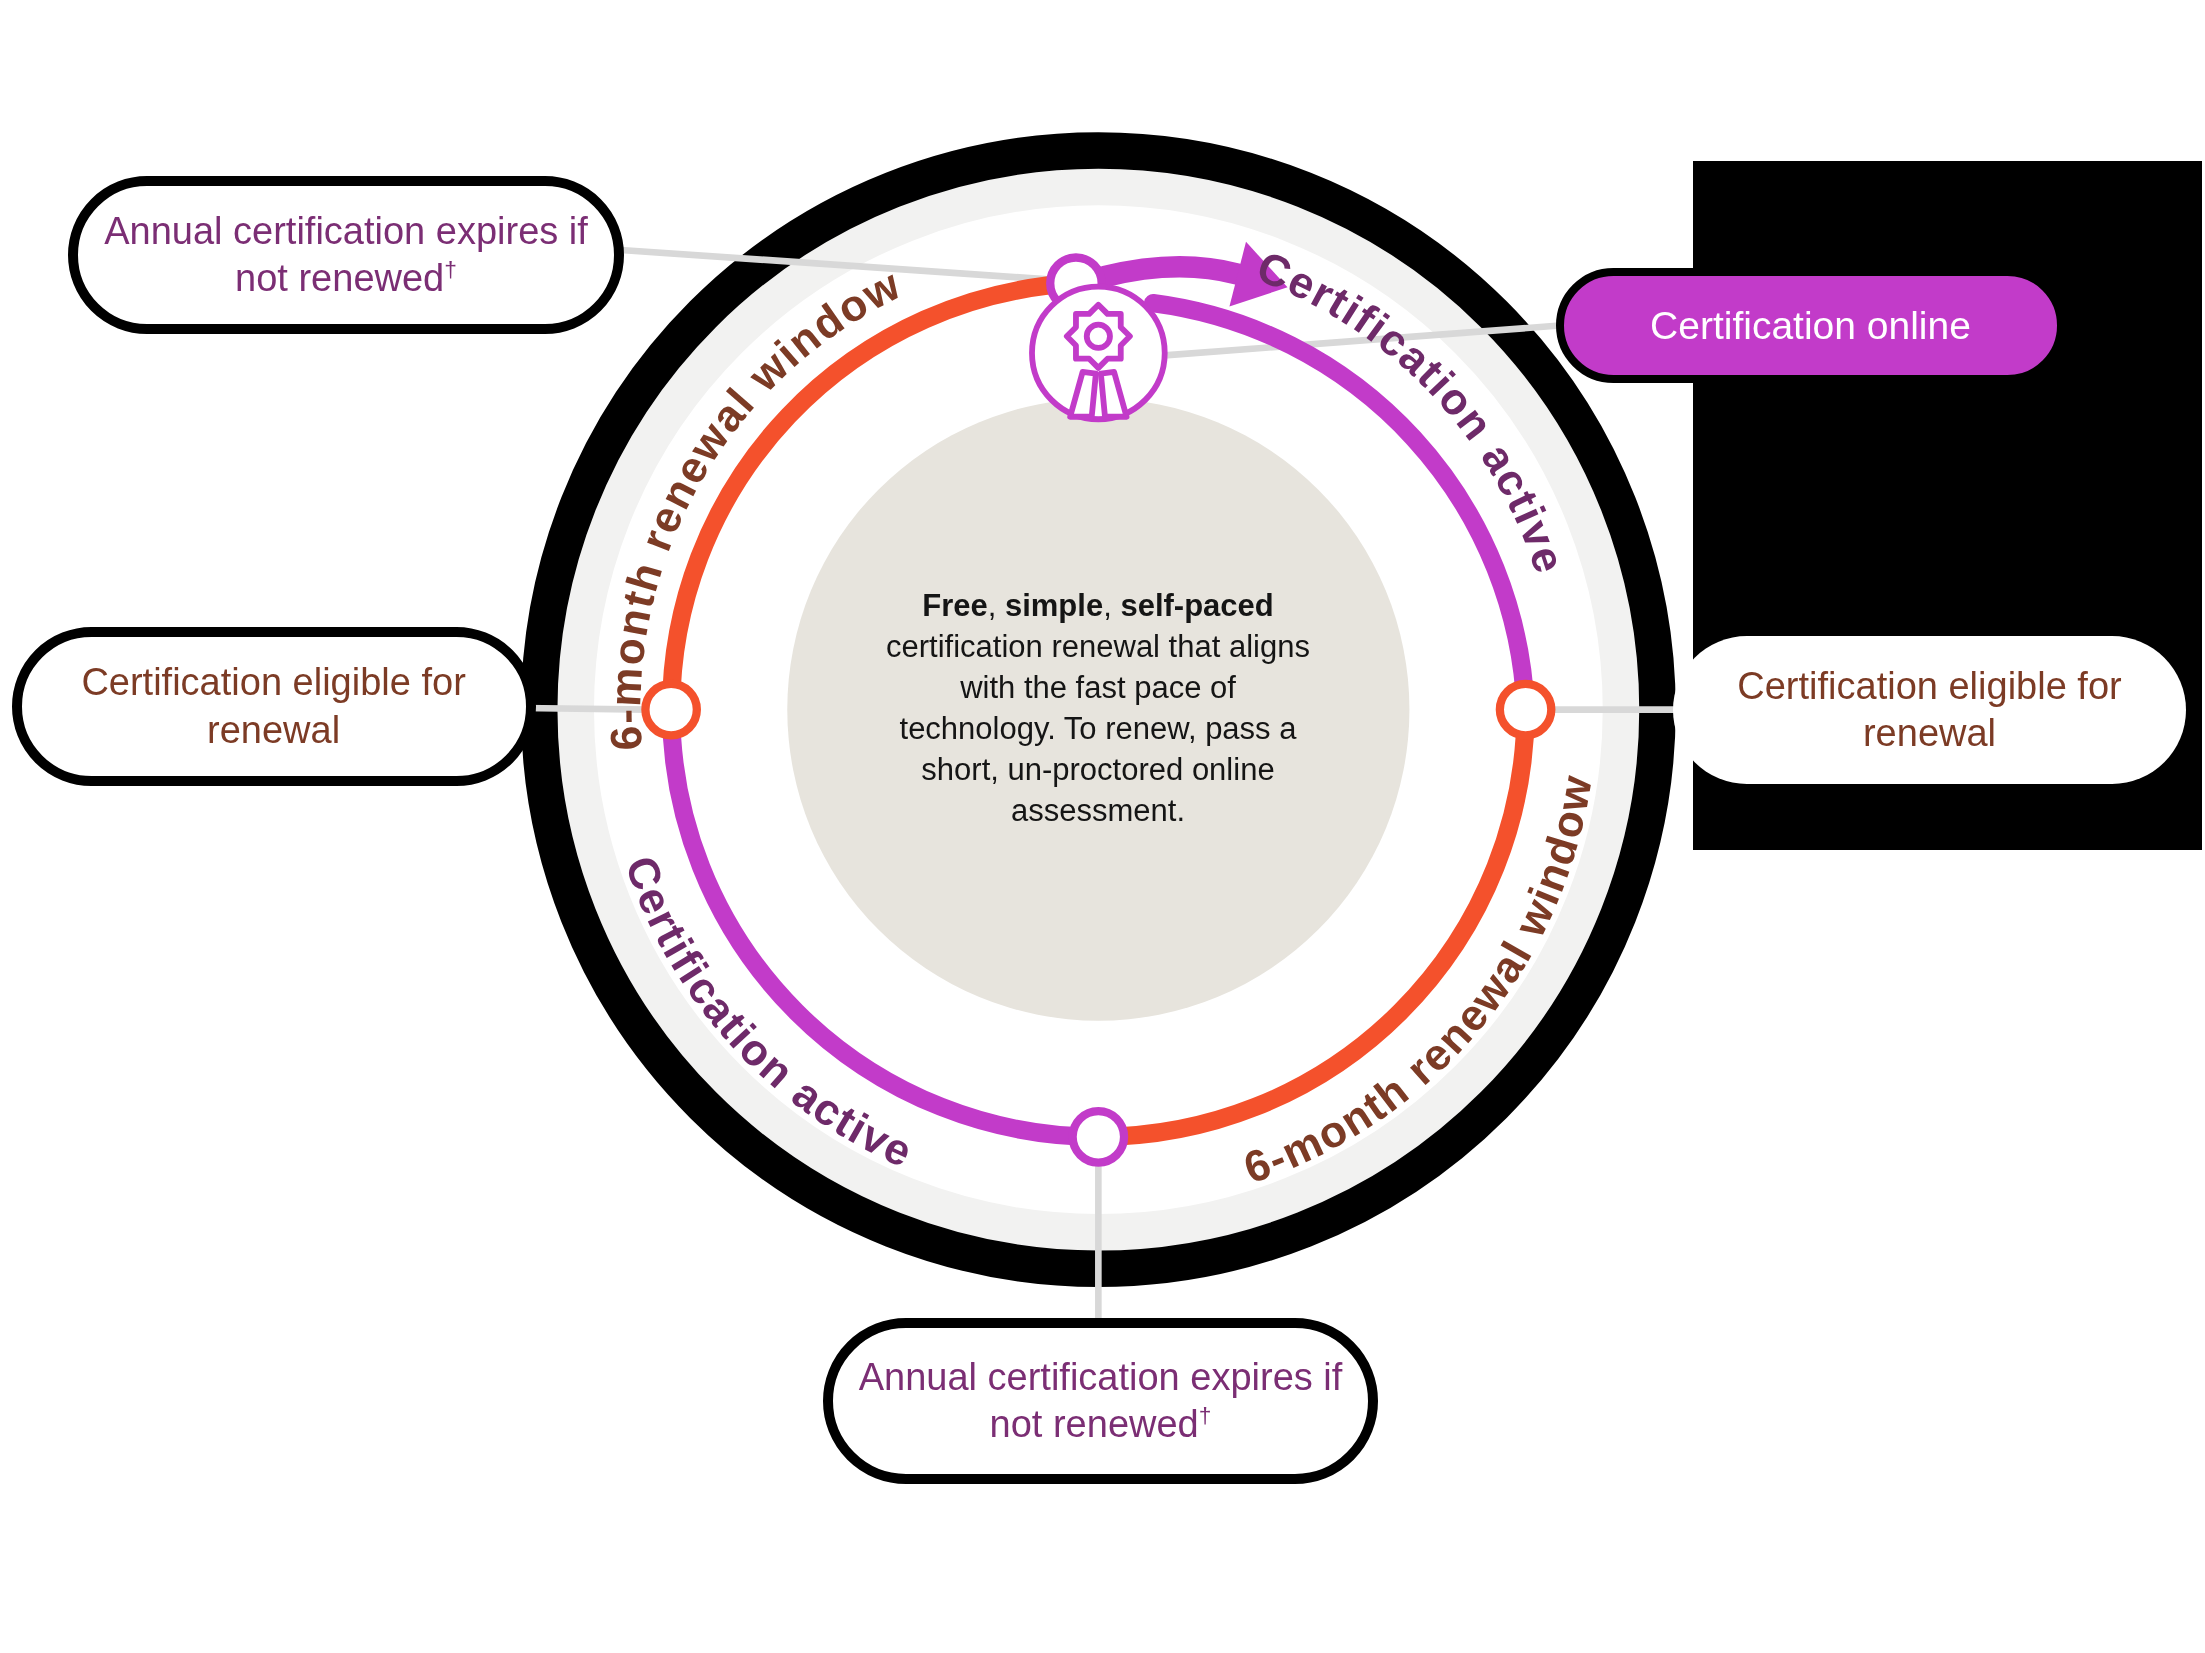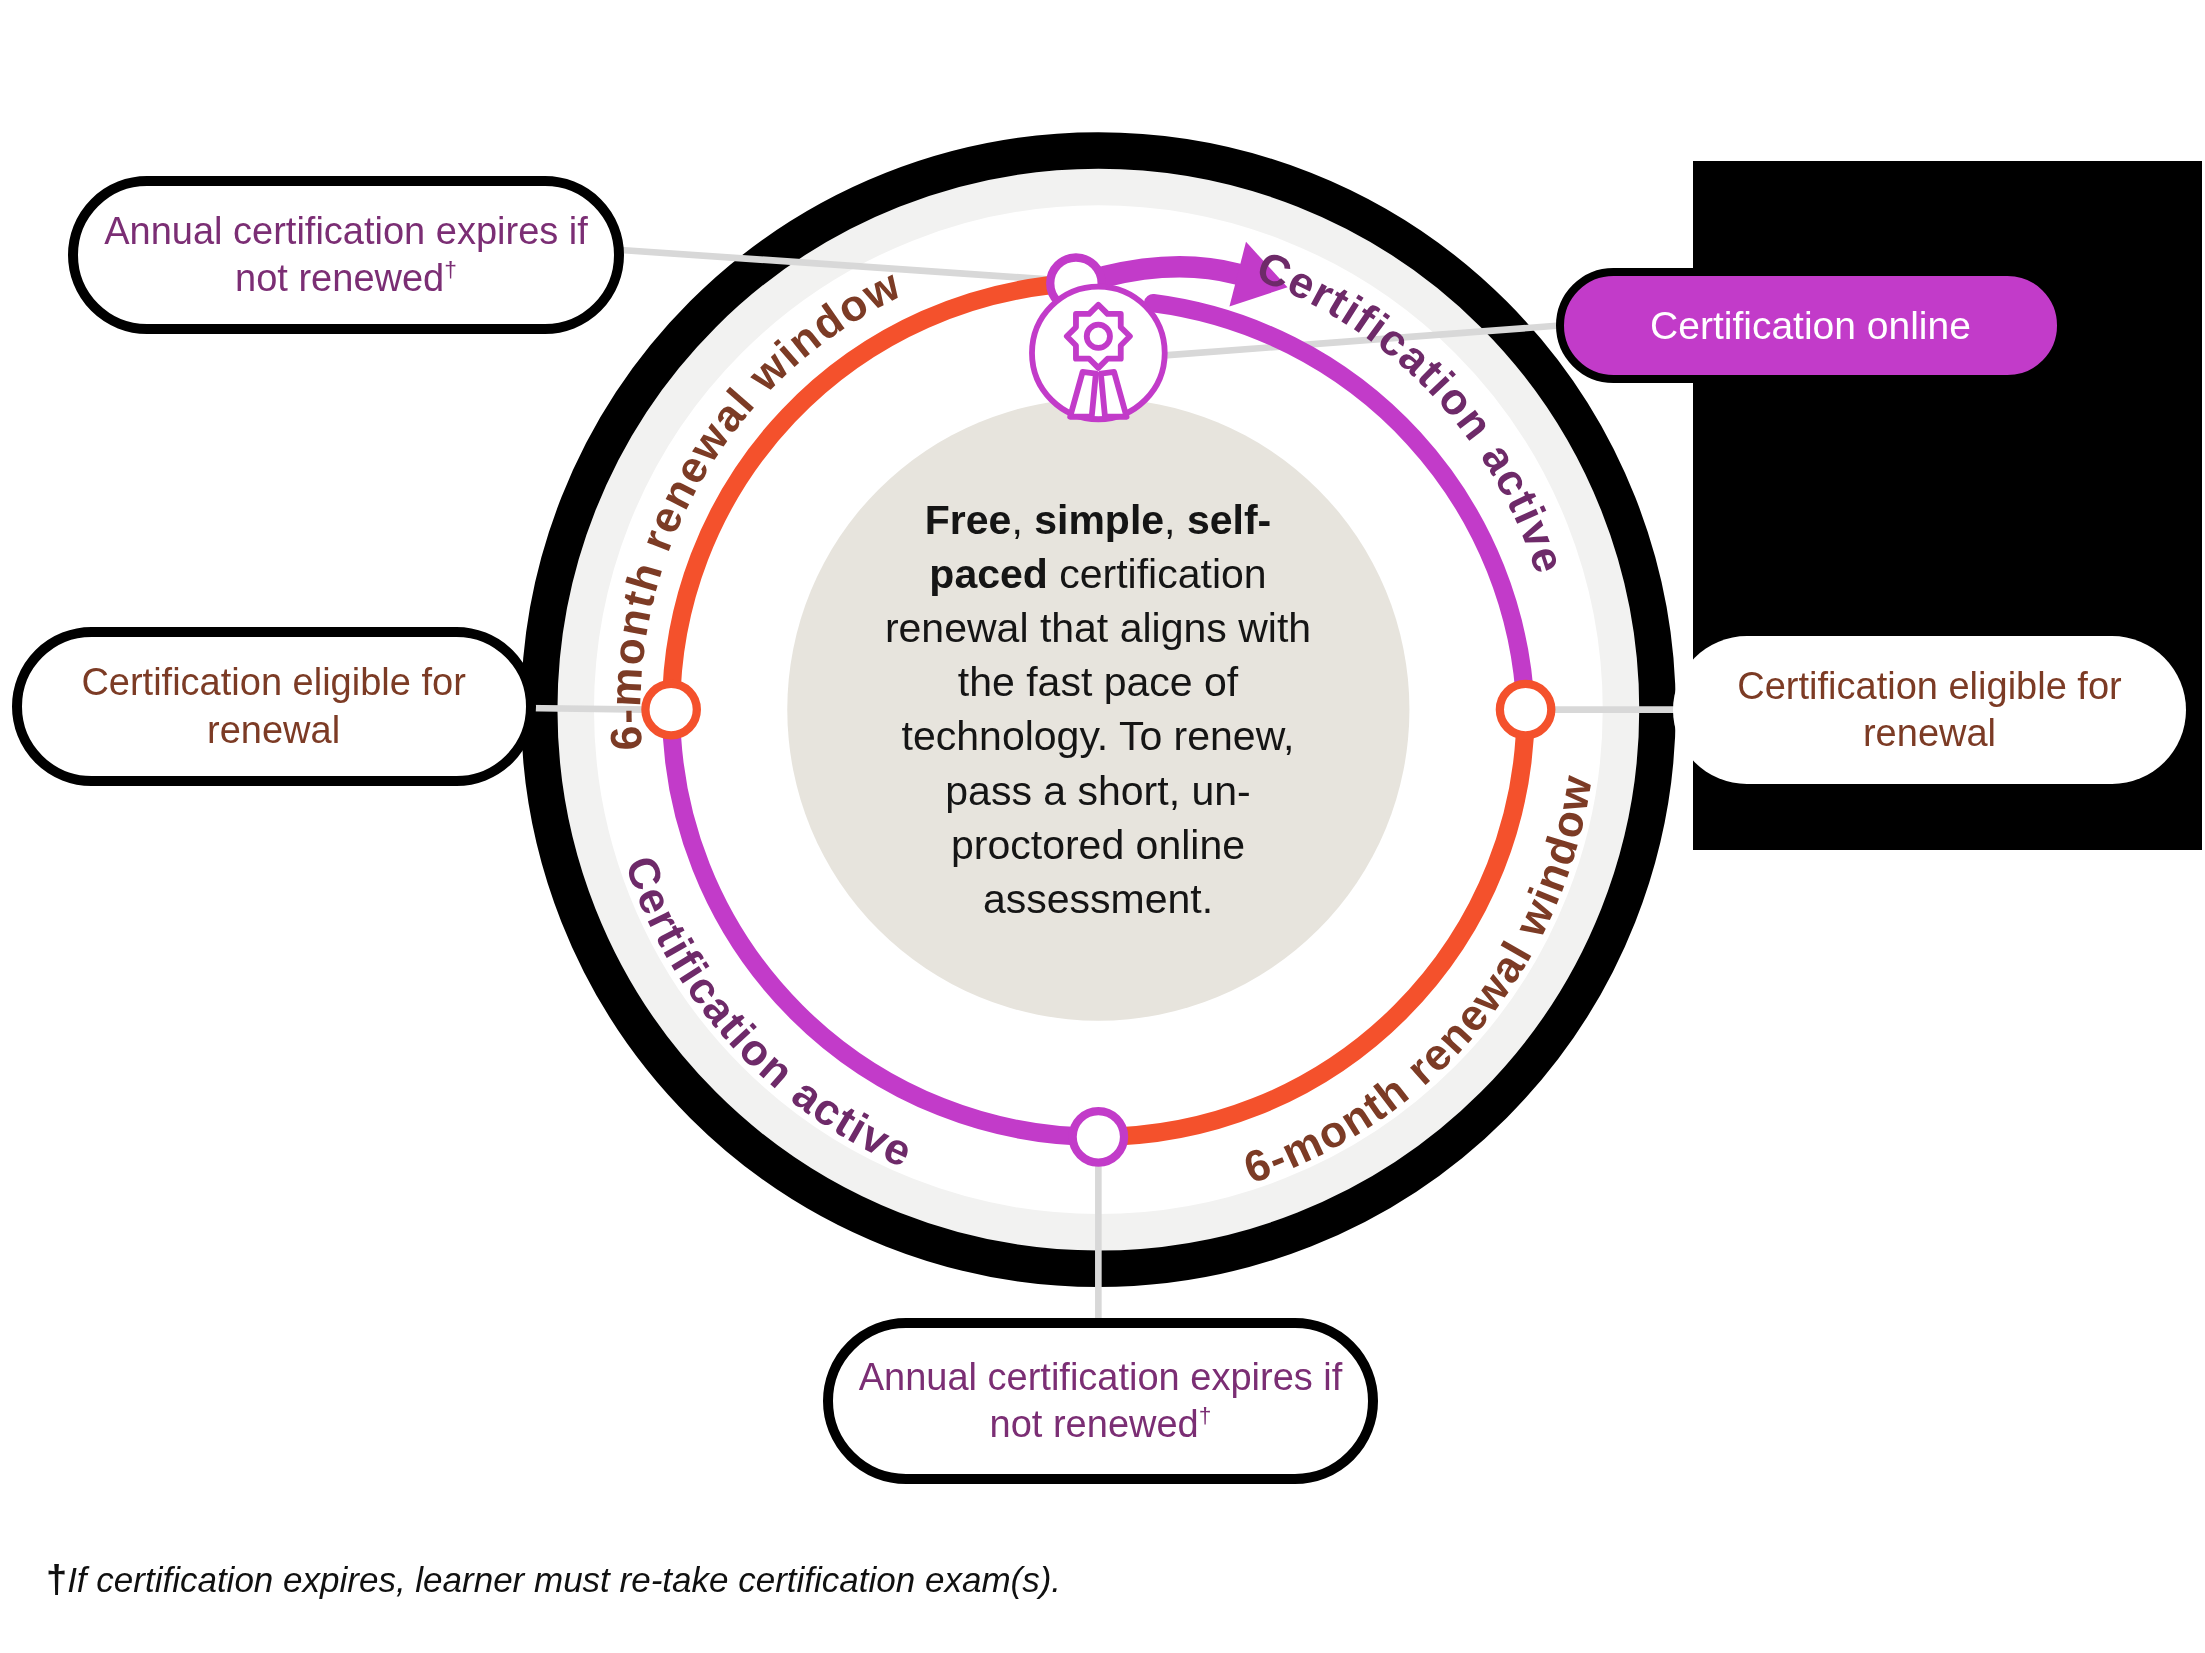--- a/index.html
+++ b/index.html
@@ -37,21 +37,21 @@
   .co-left{left:11.6px;top:627px;width:524px;height:159px;color:var(--brown);}
   .co-right{left:1673px;top:636px;width:513px;height:148px;color:var(--brown);}
   .co-bottom{left:823px;top:1318px;width:555px;height:166px;color:var(--purple);}
   .callout sup{font-size:60%;line-height:0;}
 
   .pill{position:absolute;left:1556px;top:268px;width:509px;height:115px;
         background:var(--magenta);border:8.3px solid #000;border-radius:75px;box-sizing:border-box;
         color:#fff;display:flex;align-items:center;justify-content:center;font-size:39px;}
 
   .center-text{position:absolute;left:1098px;top:709px;transform:translate(-50%,-50%);
-               width:440px;text-align:center;font-size:41px;line-height:1.32;color:#151515;}
+               width:440px;text-align:center;font-size:31px;line-height:1.32;color:#151515;}
   .center-text b{font-weight:bold;}
 
   .footnote{position:absolute;left:46px;top:1558px;font-size:35px;color:#101010;}
   .footnote .dag{font-weight:bold;font-style:normal;font-size:38px;}
   .footnote .ftxt{font-style:italic;}
 </style>
 </head>
 <body>
 
 <div class="stage">
@@ -130,18 +130,15 @@
   </div>
 
   <div class="callout co-bottom">
     <span><span>Annual certification expires if not renewed</span><sup>†</sup></span>
   </div>
 
   <div class="pill">
     <span>Certification online</span>
   </div>
 
-  <div class="footnote">
-    <span class="dag">†</span><span class="ftxt">If certification expires, learner must re-take certification exam(s).</span>
-  </div>
 
 </div>
 
 
 </body></html>

